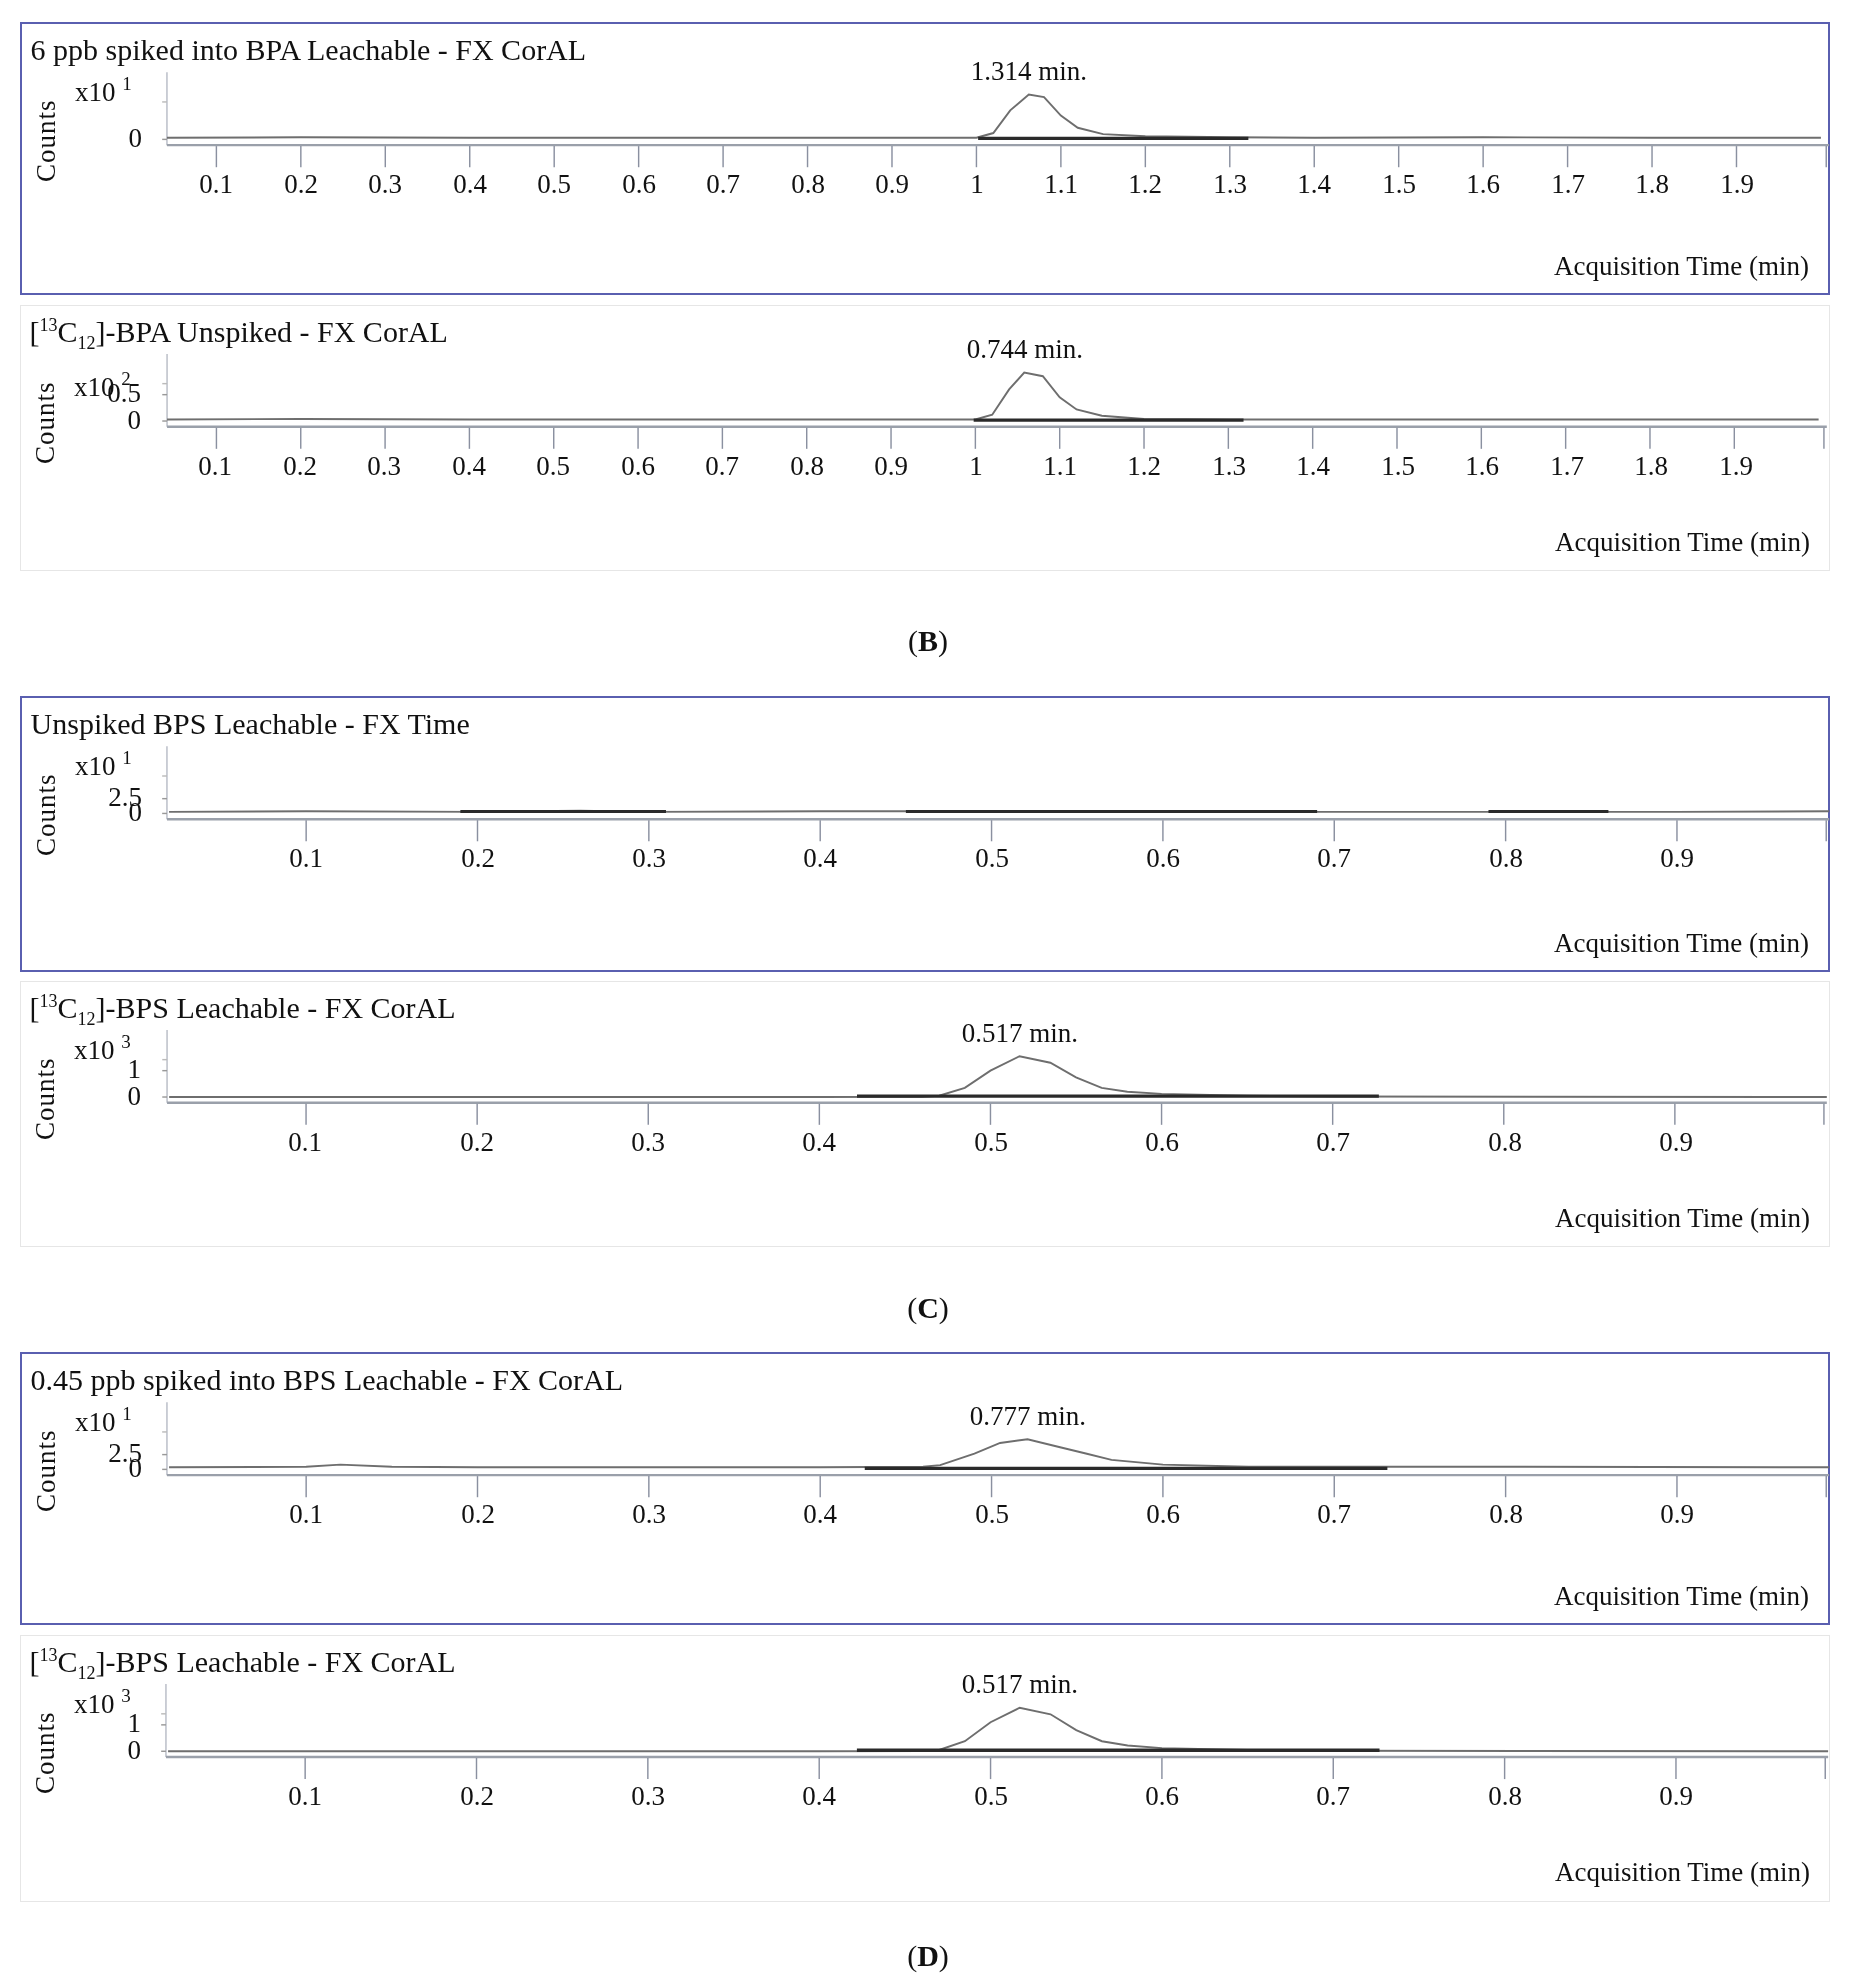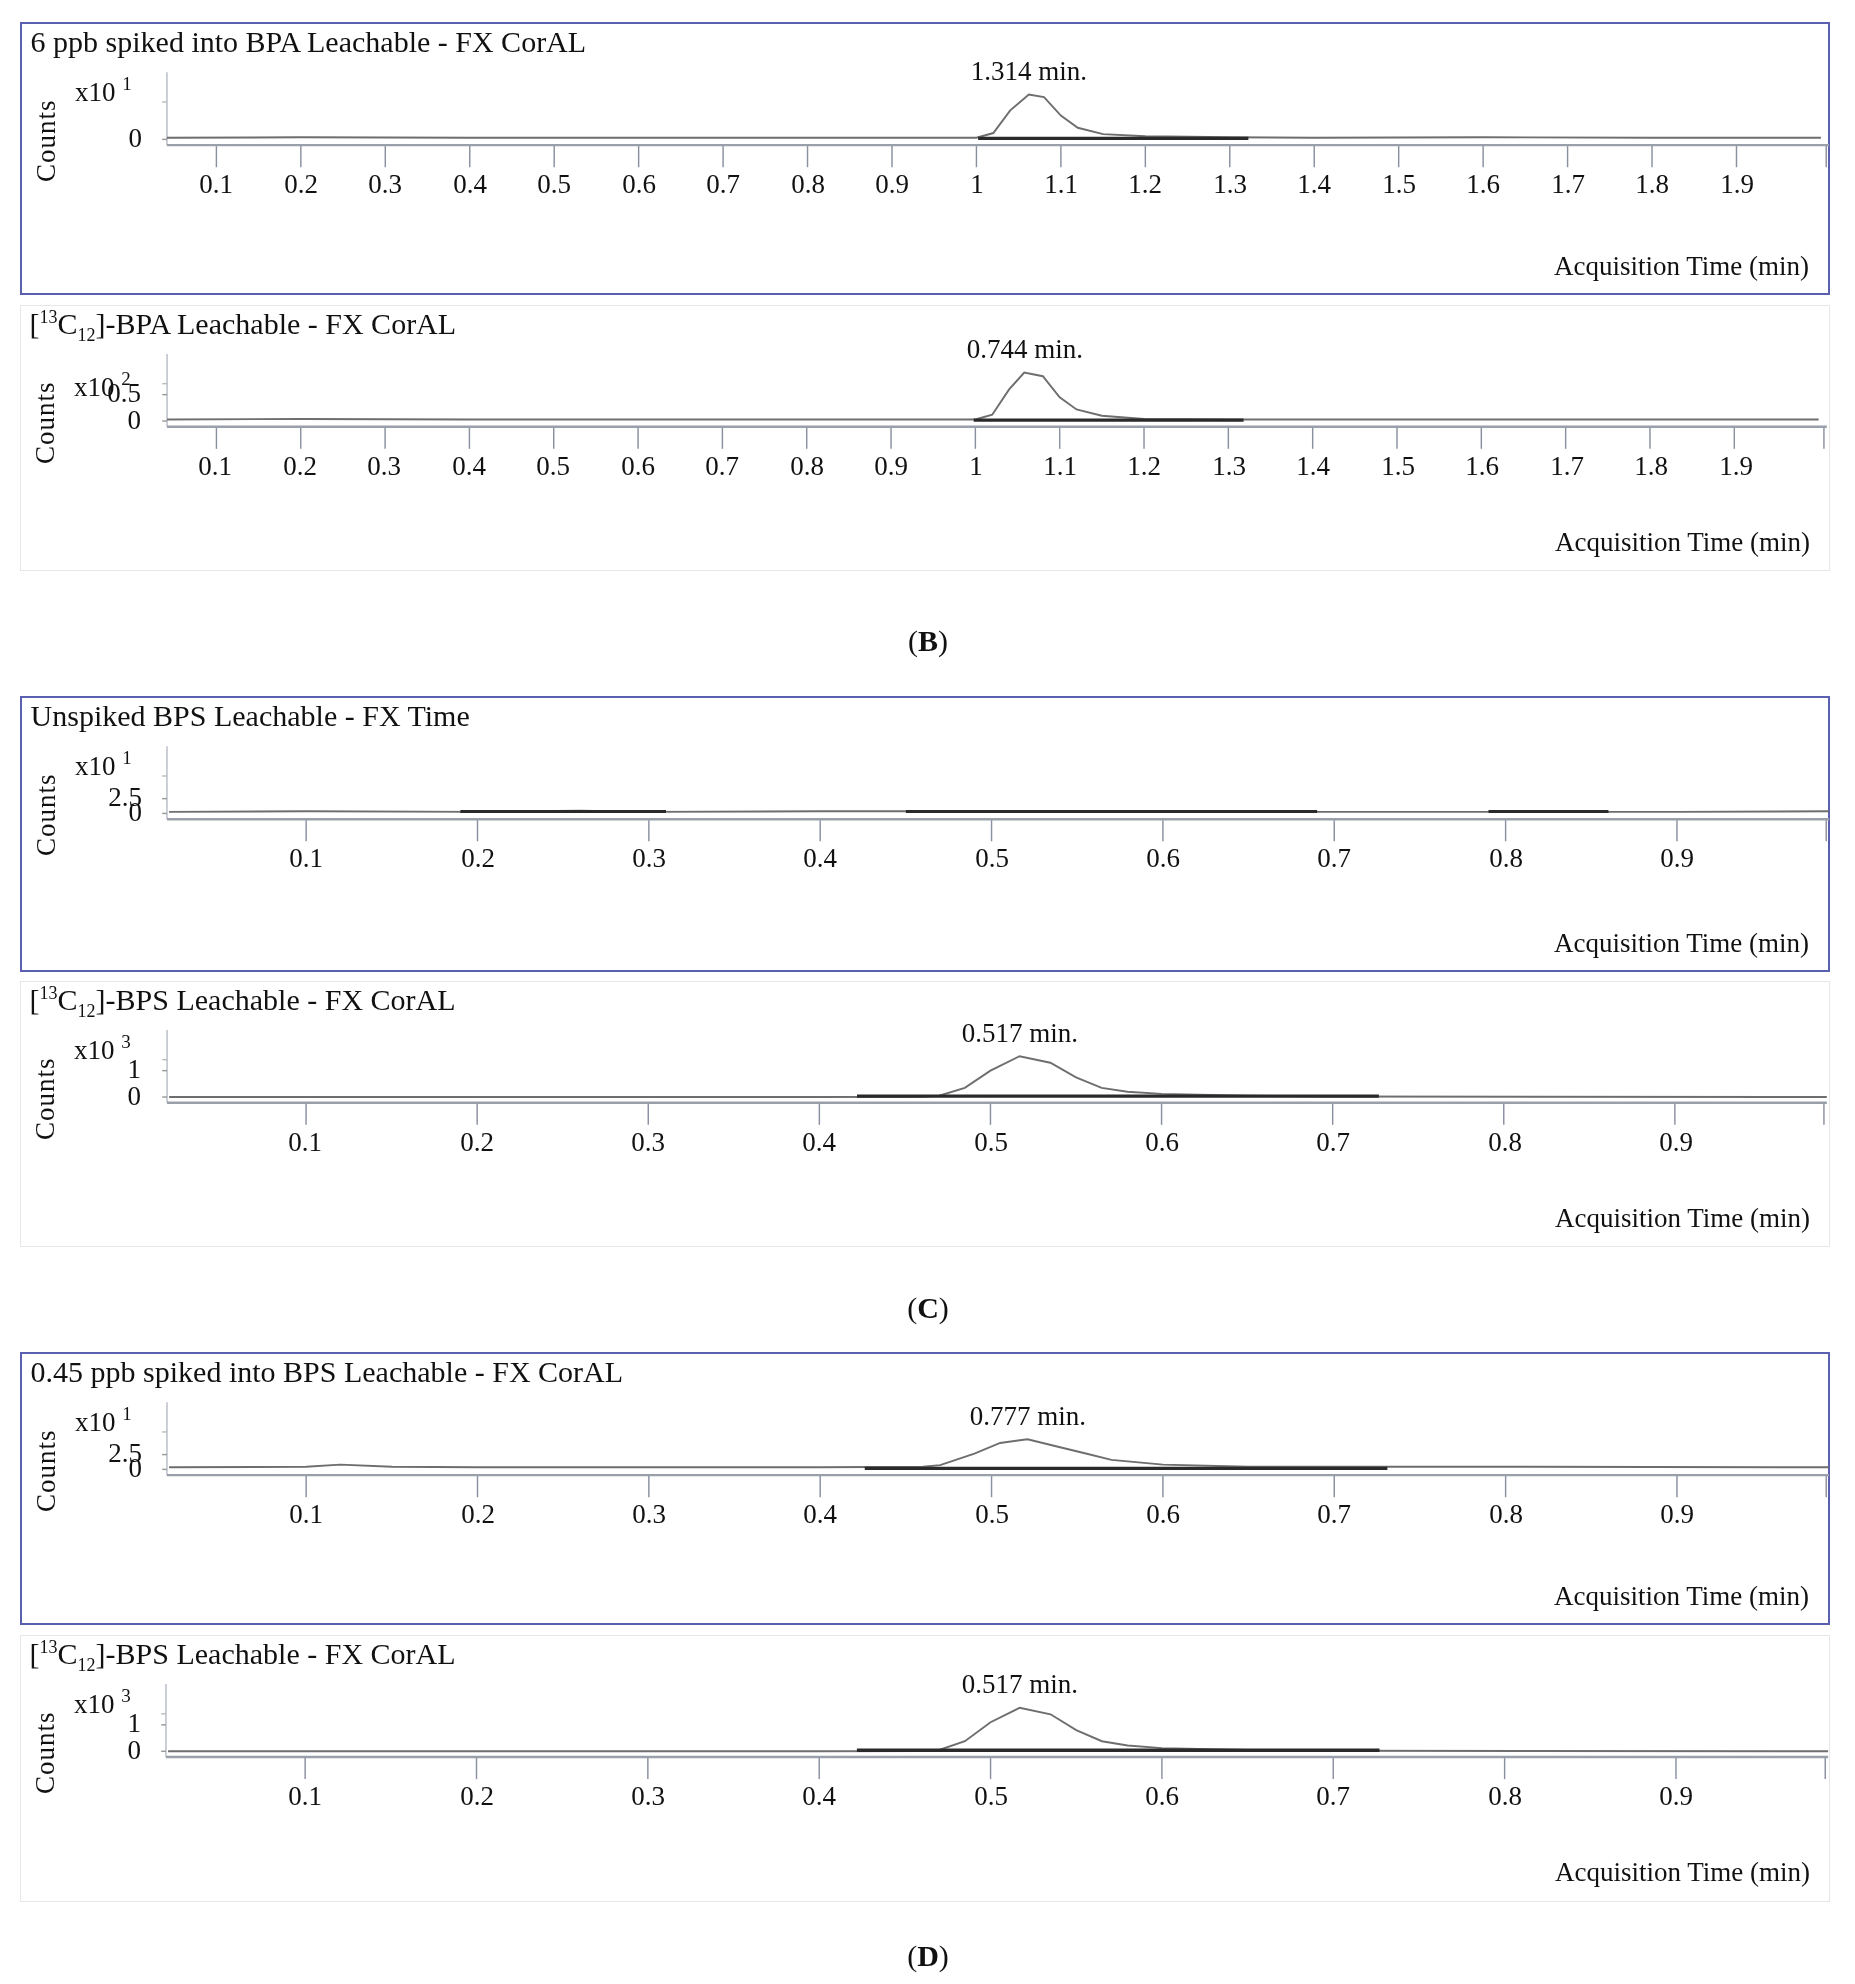--- a/index.html
+++ b/index.html
@@ -2,21 +2,21 @@
 <html style="font-size:7.7px"><head>
 <meta charset="utf-8">
 <style>
   html, body { margin: 0; padding: 0; background: #ffffff; }
   body { width: 1856px; height: 1985px; position: relative; overflow: hidden;
          font-family: "Liberation Serif", "DejaVu Serif", serif; color: #111; }
   .panel { position: absolute; left: 20px; width: 1810px; box-sizing: border-box; background: #fff; }
   .panel.active { border: 2.4px solid #5a5fb0; }
   .panel.inactive { border: 1.9px solid #e6e6e6; }
   .panel svg { position: absolute; left: 0; top: 0; }
-  .ptitle { position: absolute; left: 8.6px; top: 1px; font-size: 30px; white-space: nowrap; line-height: 1.1; text-align: right; }
+  .ptitle { position: absolute; left: 8.6px; top: 9px; font-size: 30px; white-space: nowrap; line-height: 1.1; text-align: right; }
   .ptitle sup, .ptitle sub { font-size: 18px; }
   .counts { position: absolute; left: 8.6px; font-size: 27px; transform: rotate(-90deg); transform-origin: left top; letter-spacing: 1px; }
   .x10 { position: absolute; left: 53px; font-size: 27px; white-space: nowrap; }
   .x10 .exp { font-size: 19px; position: relative; top: -10.6px; margin-left: 6.7px; }
   .ytick { position: absolute; font-size: 27px; text-align: right; width: 58px; left: 62px; }
   .xlab { position: absolute; font-size: 27px; transform: translateX(-50%); white-space: nowrap; }
   .axtitle { position: absolute; right: 19px; font-size: 27px; white-space: nowrap; margin-left: 11px; }
   .peaklabel { position: absolute; font-size: 27px; transform: translateX(-50%); white-space: nowrap; }
   .caption { position: absolute; font-size: 30px; transform: translateX(-50%); white-space: nowrap; }
   .caption b { font-weight: bold; }
@@ -74,21 +74,21 @@
       <div class="xlab" style="left: 1292px; top: 145px;">1.4</div>
       <div class="xlab" style="left: 1377px; top: 145px;">1.5</div>
       <div class="xlab" style="left: 1461px; top: 145px;">1.6</div>
       <div class="xlab" style="left: 1546px; top: 145px;">1.7</div>
       <div class="xlab" style="left: 1630px; top: 145px;">1.8</div>
       <div class="xlab" style="left: 1715px; top: 145px;">1.9</div>
       <div class="peaklabel" style="left: 1007px; top: 32px;">1.314 min.</div>
       <div class="axtitle" style="top: 227px;">Acquisition Time (min)</div>
     </div>
     <div class="panel inactive" style="top: 305px; height: 266px;">
-      <div class="ptitle"><span>[</span><sup>13</sup><span>C</span><sub>12</sub><span>]-BPA Leachable - FX CorAL</span></div>
+      <div class="ptitle"><span>[</span><sup>13</sup><span>C</span><sub>12</sub><span>]-BPA Unspiked - FX CorAL</span></div>
       <div class="counts" style="top: 158px;">Counts</div>
       <div class="x10" style="top: 66px;"><span>x10</span><span class="exp">2</span></div>
       <svg width="1810" height="266" viewBox="0 0 3771 555">
         <line x1="302" y1="100" x2="302" y2="252" stroke="#b8bcc6" stroke-width="3"></line>
         <line x1="302" y1="252" x2="3765" y2="252" stroke="#9aa0aa" stroke-width="5"></line>
         <line x1="292" y1="185" x2="302" y2="185" stroke="#999" stroke-width="3"></line>
         <line x1="292" y1="240" x2="302" y2="240" stroke="#999" stroke-width="3"></line>
         <line x1="292" y1="162" x2="302" y2="162" stroke="#bbb" stroke-width="3"></line>
         <line x1="405" y1="254" x2="405" y2="298" stroke="#8a90a0" stroke-width="3"></line>
         <line x1="580.9444444444445" y1="254" x2="580.9444444444445" y2="298" stroke="#8a90a0" stroke-width="3"></line>

